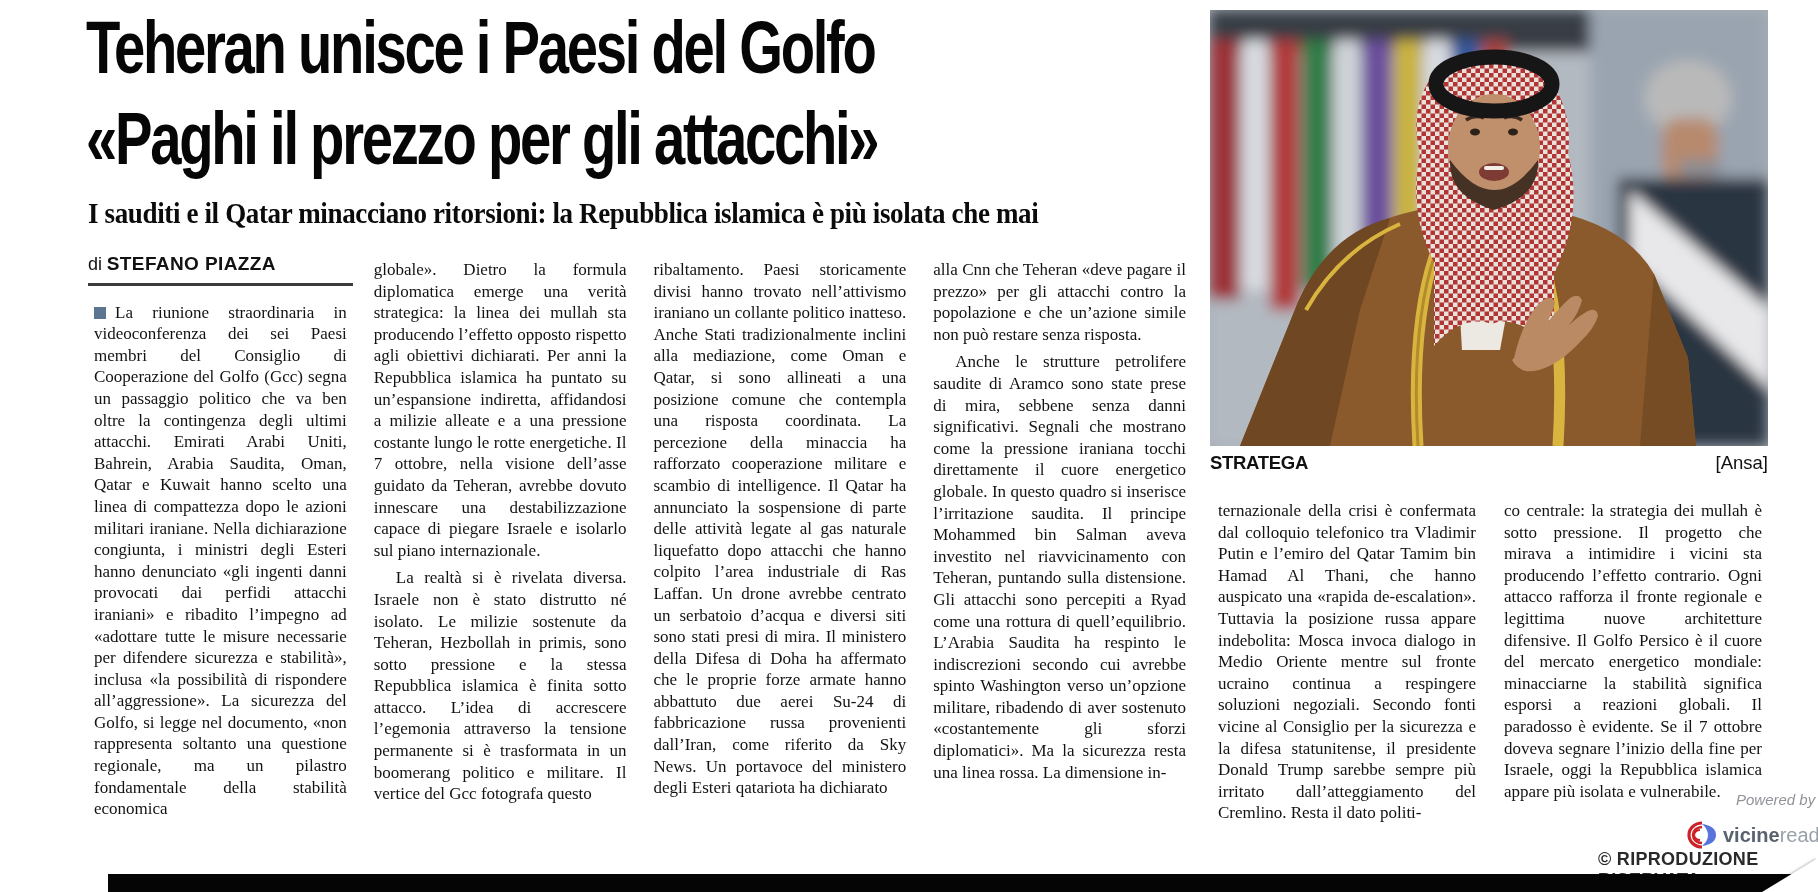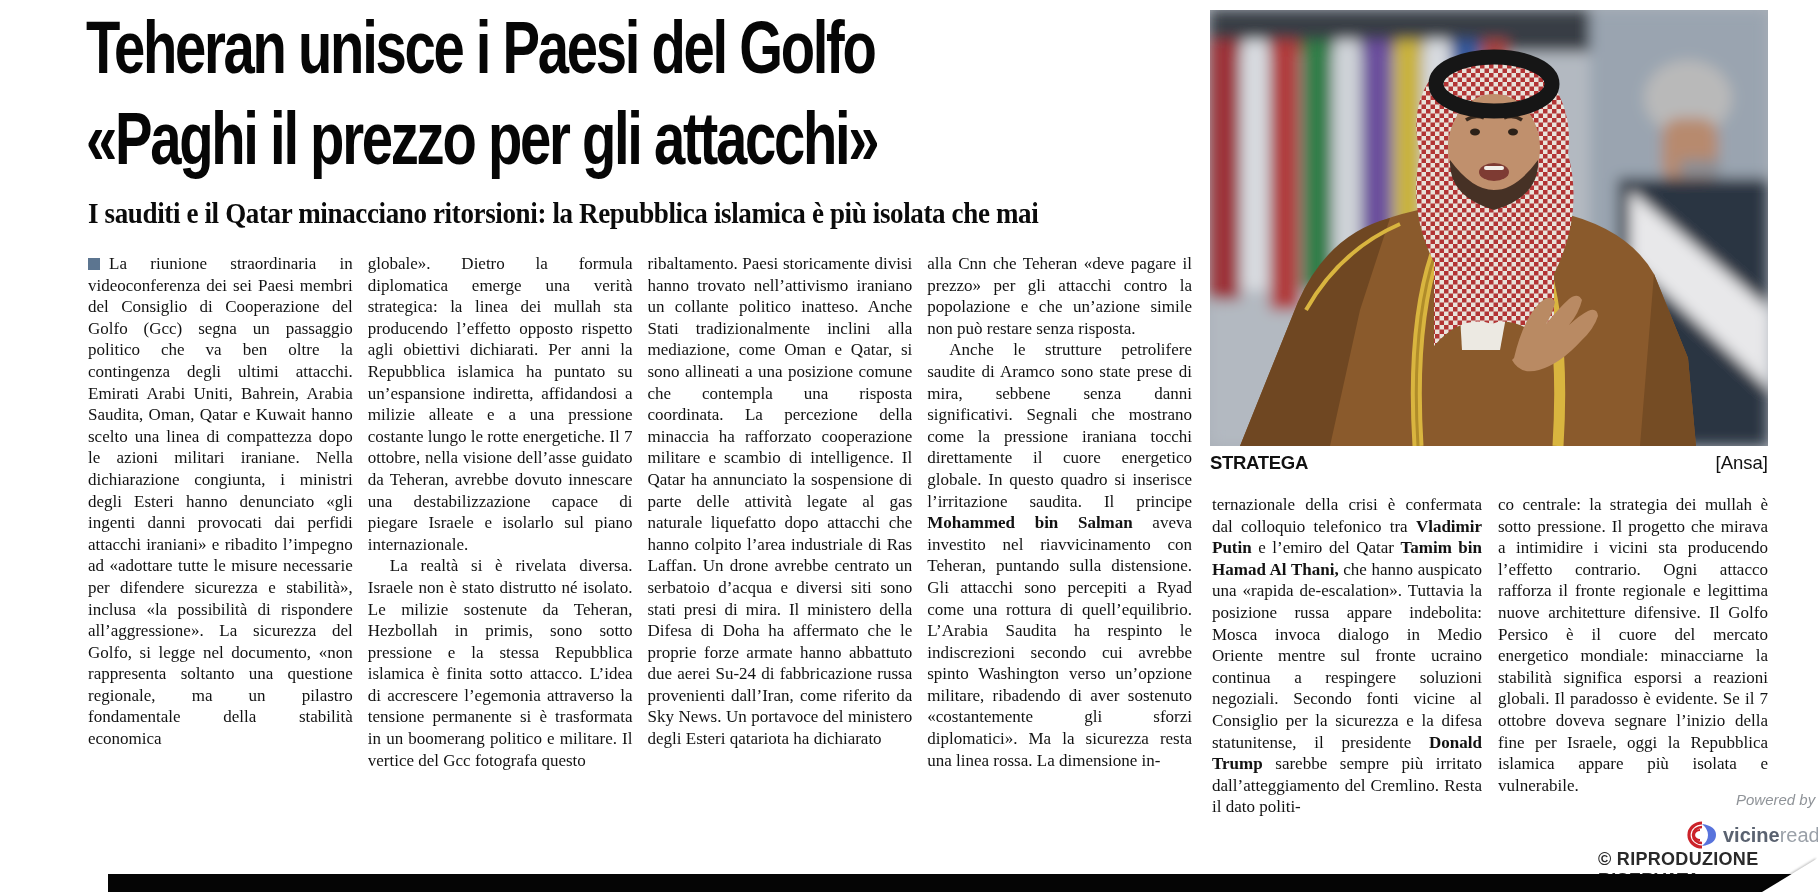--- a/index.html
+++ b/index.html
@@ -20,23 +20,23 @@
   
   .byline{font-family:"Liberation Sans",sans-serif;border-bottom:3px solid #3c3c3c;
           padding-bottom:7px;margin-bottom:16px}
   .byline-prefix{font-size:18px}
   .byline-author{font-weight:700;font-size:19px;letter-spacing:0.4px}
 
   
   .cols{left:88px;top:253px;width:1104px;height:616px;display:flex;gap:15px}
   .cols2{left:1212px;top:494px;width:556px;height:372px;display:flex;gap:16px}
   .col{flex:1;overflow:hidden;text-align:justify;font-size:17px;line-height:21.6px}
-  .col p{margin:0}
+  .col p{margin:6px}
   .col p.indent{text-indent:1.3em}
-  .col b{font-weight:700}
+  .col b{font-weight:400}
   .lead-square{display:inline-block;width:12px;height:12px;background:#5c7590;
                margin-right:9px;transform:translateY(1px)}
 
   
   .photo{left:1210px;top:10px;width:558px;height:436px;overflow:hidden;background:#aab0b8}
   .caption{left:1210px;top:452px;width:558px;display:flex;align-items:baseline;
            font-family:"Liberation Sans",sans-serif;font-size:18.5px;color:#111}
   .caption-label{font-weight:900;letter-spacing:-0.3px;margin-right:22px}
   .caption-credit{margin-left:auto}
 
@@ -58,20 +58,24 @@
 
 <div class="abs headline">
   <span class="hl-line">Teheran unisce i Paesi del Golfo</span>
   <span class="hl-line">«Paghi il prezzo per gli attacchi»</span>
 </div>
 
 <div class="abs subhead">I sauditi e il Qatar minacciano ritorsioni: la Repubblica islamica è più isolata che mai</div>
 
 <div class="abs cols">
   <div class="col">
+    <div class="byline">
+      <span class="byline-prefix">di</span>
+      <span class="byline-author">STEFANO PIAZZA</span>
+    </div>
   <p><span class="lead-square"></span><span>La riunione straordinaria in videoconferenza dei sei Paesi membri del Consiglio di Cooperazione del Golfo (Gcc) segna un passaggio politico che va ben oltre la contingenza degli ultimi attacchi. Emirati Arabi Uniti, Bahrein, Arabia Saudita, Oman, Qatar e Kuwait hanno scelto una linea di compattezza dopo le azioni militari iraniane. Nella dichiarazione congiunta, i ministri degli Esteri hanno denunciato «gli ingenti danni provocati dai perfidi attacchi iraniani» e ribadito l’impegno ad «adottare tutte le misure necessarie per difendere sicurezza e stabilità», inclusa «la possibilità di rispondere all’aggressione». La sicurezza del Golfo, si legge nel documento, «non rappresenta soltanto una questione regionale, ma un pilastro fondamentale della stabilità economica</span></p>
     </div>
   <div class="col">
       <p><span>globale». Dietro la formula diplomatica emerge una verità strategica: la linea dei mullah sta producendo l’effetto opposto rispetto agli obiettivi dichiarati. Per anni la Repubblica islamica ha puntato su un’espansione indiretta, affidandosi a milizie alleate e a una pressione costante lungo le rotte energetiche. Il 7 ottobre, nella visione dell’asse guidato da Teheran, avrebbe dovuto innescare una destabilizzazione capace di piegare Israele e isolarlo sul piano internazionale.</span></p>
       <p class="indent"><span>La realtà si è rivelata diversa. Israele non è stato distrutto né isolato. Le milizie sostenute da Teheran, Hezbollah in primis, sono sotto pressione e la stessa Repubblica islamica è finita sotto attacco. L’idea di accrescere l’egemonia attraverso la tensione permanente si è trasformata in un boomerang politico e militare. Il vertice del Gcc fotografa questo</span></p>
     </div>
   <div class="col">
       <p><span>ribaltamento. Paesi storicamente divisi hanno trovato nell’attivismo iraniano un collante politico inatteso. Anche Stati tradizionalmente inclini alla mediazione, come Oman e Qatar, si sono allineati a una posizione comune che contempla una risposta coordinata. La percezione della minaccia ha rafforzato cooperazione militare e scambio di intelligence. Il Qatar ha annunciato la sospensione di parte delle attività legate al gas naturale liquefatto dopo attacchi che hanno colpito l’area industriale di Ras Laffan. Un drone avrebbe centrato un serbatoio d’acqua e diversi siti sono stati presi di mira. Il ministero della Difesa di Doha ha affermato che le proprie forze armate hanno abbattuto due aerei Su-24 di fabbricazione russa provenienti dall’Iran, come riferito da Sky News. Un portavoce del ministero degli Esteri qatariota ha dichiarato</span></p>
     </div>
   <div class="col">

